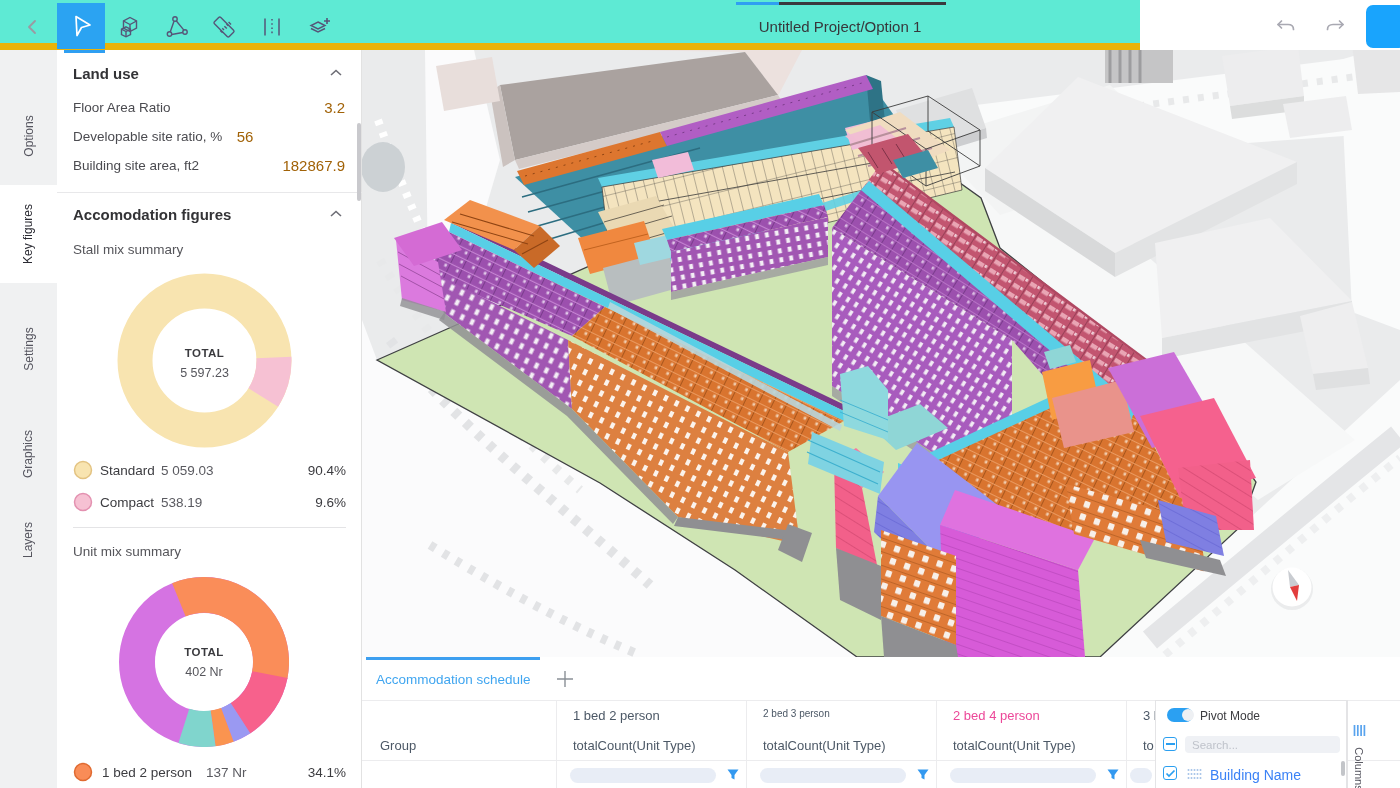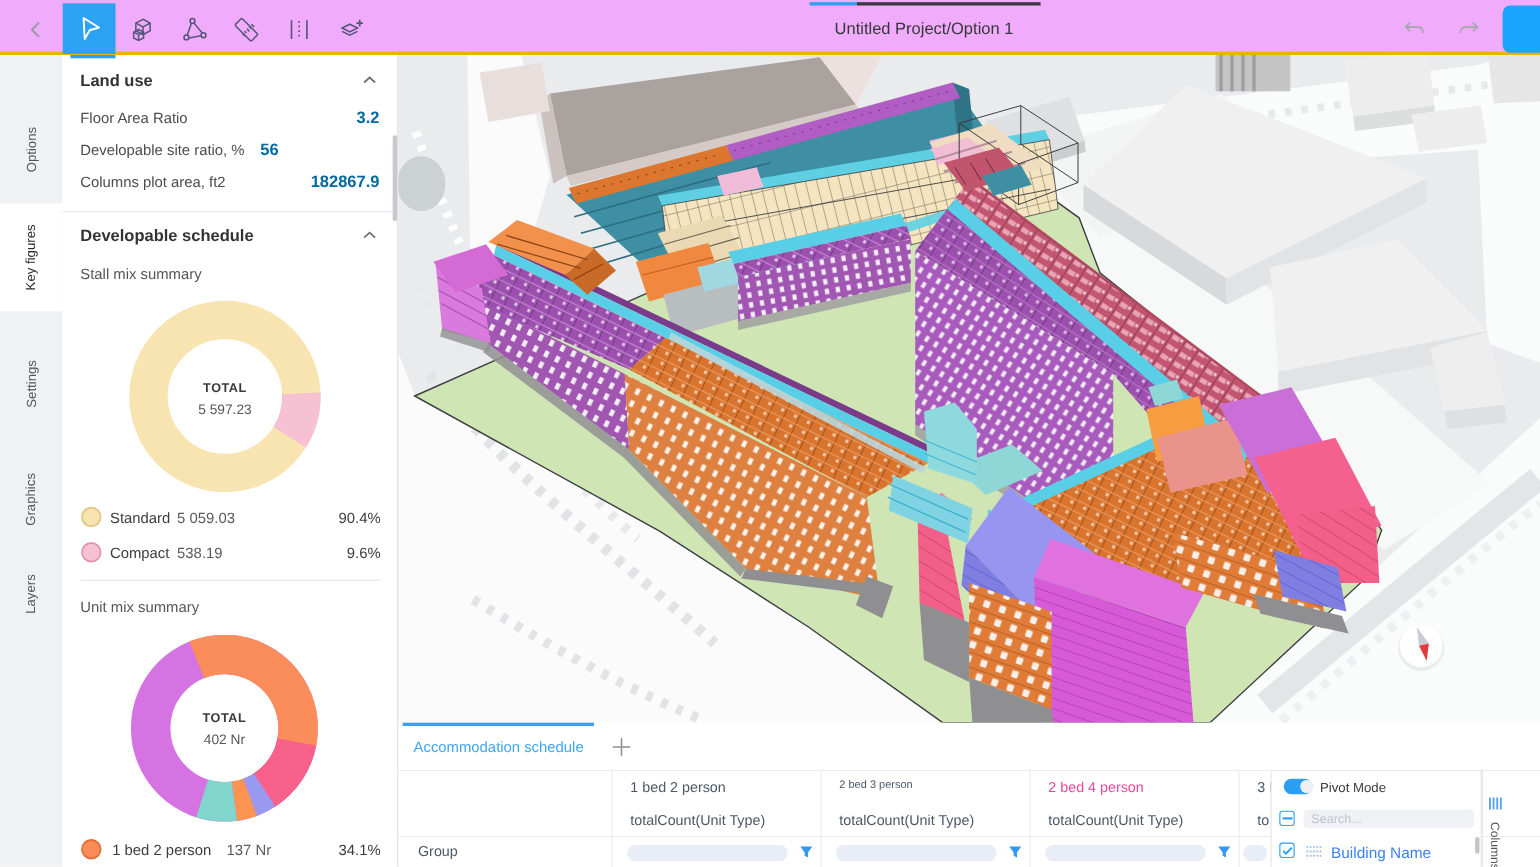--- a/index.html
+++ b/index.html
@@ -1,29 +1,29 @@
 <!DOCTYPE html>
 <html><head>
 <meta charset="utf-8">
 <style>
   * { margin:0; padding:0; box-sizing:border-box; }
   html,body { width:1400px; height:788px; overflow:hidden; font-family:"Liberation Sans", sans-serif; background:#fff; }
   .abs { position:absolute; }
-  #topbar { position:absolute; left:0; top:0; width:1400px; height:50px; background:#f0abfc; border-bottom:3px solid #eab308; z-index:30; }
+  #topbar { position:absolute; left:0; top:0; width:1140px; height:50px; background:#5eead4; border-bottom:7px solid #eab308; z-index:30; }
   #tabstrip { position:absolute; left:0; top:50px; width:57px; height:738px; background:#f0f1f2; z-index:20; }
   .vtab { position:absolute; left:0; width:57px; display:flex; align-items:center; justify-content:center; }
   .vtab span { transform:rotate(-90deg); white-space:nowrap; font-size:12px; color:#55555f; }
   .vtab.active { background:#fff; }
   .vtab.active span { color:#2b2b33; }
   #leftpanel { position:absolute; left:57px; top:50px; width:305px; height:738px; background:#fff; border-right:1px solid #e2e2e2; z-index:20; }
   #viewport { position:absolute; left:362px; top:50px; width:1038px; height:607px; background:#eceded; z-index:1; }
   #bottompanel { position:absolute; left:362px; top:657px; width:1038px; height:131px; background:#fff; z-index:10; }
   .hdr { font-size:15px; font-weight:bold; color:#333336; }
   .row-label { font-size:13.5px; color:#4b4b50; }
-  .row-val { font-size:15px; font-weight:bold; color:#0369a1; }
+  .row-val { font-size:15px; font-weight:normal; color:#a16207; }
 </style>
 </head>
 <body>
 
 <div id="topbar">
   <svg class="abs" style="left:24px;top:18px;" width="18" height="18" viewBox="0 0 18 18">
       <path d="M11 3 L5 9 L11 15" stroke="#9a9aa2" stroke-width="1.8" fill="none" stroke-linecap="round" stroke-linejoin="round"></path>
     </svg>
   <div class="abs" style="left:57px;top:3px;width:48px;height:46px;background:#2ba3f2;"></div>
   <svg class="abs" style="left:69px;top:14px;" width="24" height="24" viewBox="0 0 24 24">
@@ -87,24 +87,24 @@
 <div id="leftpanel">
   <div class="abs" style="left:7px;top:0;width:41px;height:3px;background:#2f9ff2;"></div>
   <div class="abs hdr" style="left:16px;top:15px;">Land use</div>
   <svg class="abs" style="left:272px;top:18px;" width="14" height="10" viewBox="0 0 14 10">
       <path d="M2 7 L7 2.5 L12 7" stroke="#6d6d75" stroke-width="1.6" fill="none"></path>
     </svg>
   <div class="abs row-label" style="left:16px;top:50px;">Floor Area Ratio</div>
   <div class="abs row-val" style="left:88px;top:49px;width:200px;text-align:right;">3.2</div>
   <div class="abs row-label" style="left:16px;top:79px;">Developable site ratio, %</div>
   <div class="abs row-val" style="left:88px;top:78px;width:200px;text-align:center;">56</div>
-  <div class="abs row-label" style="left:16px;top:108px;">Columns plot area, ft2</div>
+  <div class="abs row-label" style="left:16px;top:108px;">Building site area, ft2</div>
   <div class="abs row-val" style="left:88px;top:107px;width:200px;text-align:right;">182867.9</div>
   <div class="abs" style="left:0;top:142px;width:305px;height:1px;background:#e8e8ea;"></div>
-  <div class="abs hdr" style="left:16px;top:156px;">Developable schedule</div>
+  <div class="abs hdr" style="left:16px;top:156px;">Accomodation figures</div>
   <svg class="abs" style="left:272px;top:159px;" width="14" height="10" viewBox="0 0 14 10">
       <path d="M2 7 L7 2.5 L12 7" stroke="#6d6d75" stroke-width="1.6" fill="none"></path>
     </svg>
   <div class="abs row-label" style="left:16px;top:192px;color:#55555a;">Stall mix summary</div>
 
   <svg class="abs" style="left:60px;top:223px;" width="175" height="175" viewBox="0 0 175 175">
     <g transform="translate(87.5,87.5)">
       <circle r="69.5" fill="none" stroke="#f8e4b0" stroke-width="35"></circle>
       <circle r="69.5" fill="none" stroke="#f6c1d3" stroke-width="35" stroke-dasharray="41.92 394.8" transform="rotate(-2.4)"></circle>
       <text y="-4" text-anchor="middle" font-size="11.5" font-weight="bold" fill="#3a3a3e" letter-spacing="0.5">TOTAL</text>
@@ -352,21 +352,21 @@
   <div class="abs" style="left:14px;top:15px;font-size:13.5px;color:#41a6f0;">Accommodation schedule</div>
   <svg class="abs" style="left:193px;top:12px;" width="20" height="20" viewBox="0 0 20 20">
       <path d="M10 2 V18 M2 10 H18" stroke="#8a9096" stroke-width="1.4"></path>
     </svg>
   <div class="abs" style="left:0;top:43px;width:1038px;height:1px;background:#ececee;"></div>
   <div class="abs" style="left:194px;top:43px;width:1px;height:88px;background:#ececee;"></div>
   <div class="abs" style="left:384px;top:43px;width:1px;height:88px;background:#ececee;"></div>
   <div class="abs" style="left:574px;top:43px;width:1px;height:88px;background:#ececee;"></div>
   <div class="abs" style="left:764px;top:43px;width:1px;height:88px;background:#ececee;"></div>
   <div class="abs" style="left:0;top:103px;width:1038px;height:1px;background:#ececee;"></div>
-  <div class="abs" style="left:18px;top:81px;font-size:13px;color:#4c5866;margin-top:28px;">Group</div>
+  <div class="abs" style="left:18px;top:81px;font-size:13px;color:#4c5866;">Group</div>
   <div class="abs" style="left:211px;top:51px;font-size:13px;color:#4c5866;">1 bed 2 person</div>
   <div class="abs" style="left:401px;top:51px;font-size:10px;color:#4c5866;">2 bed 3 person</div>
   <div class="abs" style="left:591px;top:51px;font-size:13px;color:#ec4899;">2 bed 4 person</div>
   <div class="abs" style="left:781px;top:51px;font-size:13px;color:#4c5866;">3 be</div>
   <div class="abs" style="left:211px;top:81px;font-size:13px;color:#4c5866;">totalCount(Unit Type)</div>
   <div class="abs" style="left:401px;top:81px;font-size:13px;color:#4c5866;">totalCount(Unit Type)</div>
   <div class="abs" style="left:591px;top:81px;font-size:13px;color:#4c5866;">totalCount(Unit Type)</div>
   <div class="abs" style="left:781px;top:81px;font-size:13px;color:#4c5866;text-align:center;">to</div>
   <div class="abs" style="left:208px;top:111px;width:146px;height:15px;background:#e8edf6;border-radius:8px;"></div>
   <div class="abs" style="left:398px;top:111px;width:146px;height:15px;background:#e8edf6;border-radius:8px;"></div>

